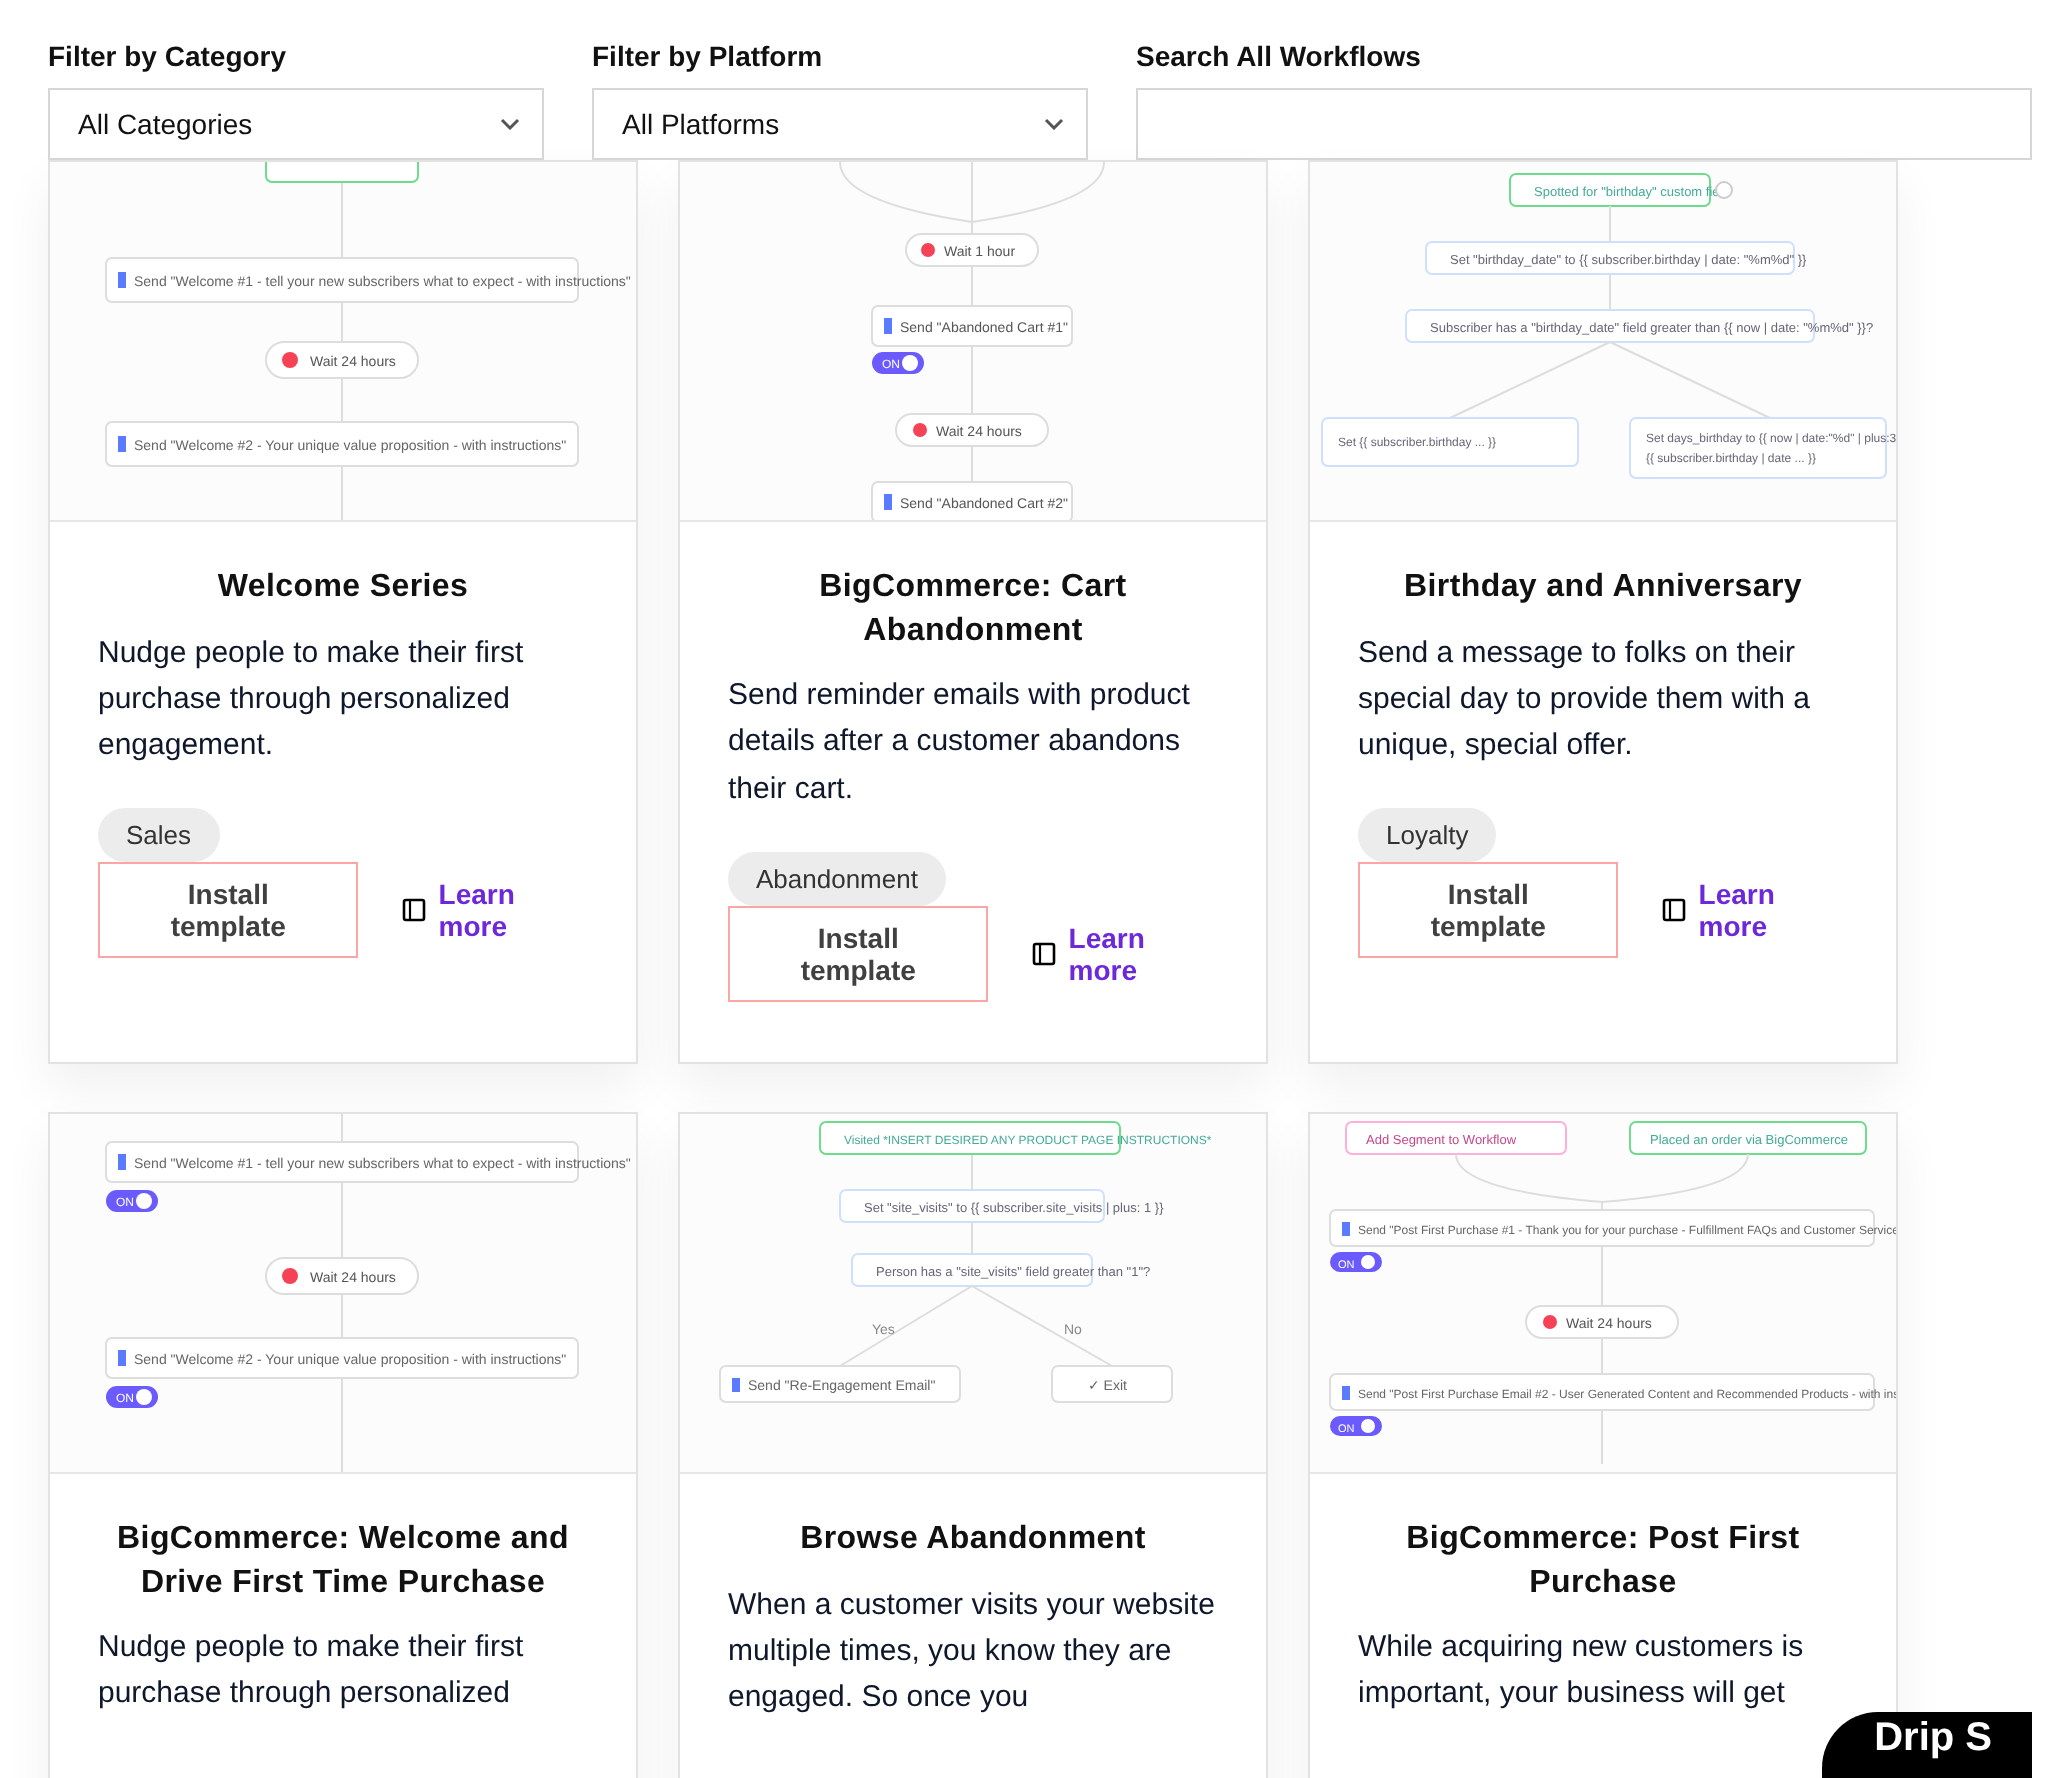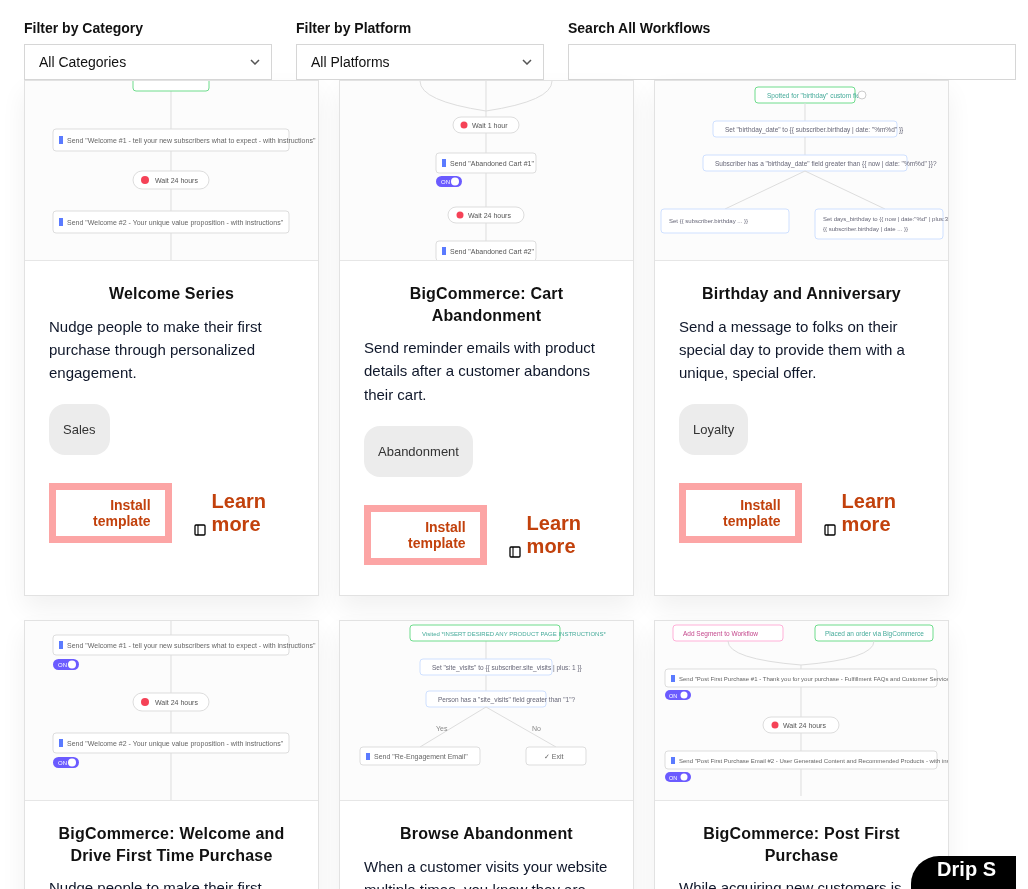--- a/index.html
+++ b/index.html
@@ -89,47 +89,45 @@
     font-size: 15px;
     color: #0f172a;
     line-height: 1.55;
     margin-bottom: 20px;
   }
   .tag {
     display: inline-block;
     background: #ececec;
     color: #333;
     font-size: 13px;
-    padding: 18px 14px;
+    padding: 6px 14px;
     border-radius: 16px;
-    margin-bottom: 28px;
     align-self: flex-start;
   }
   .actions {
     display: flex;
     align-items: center;
     gap: 22px;
   }
   .install-btn {
-    border: 7px solid #fca5a5;
+    border: 1px solid #fca5a5;
     background: #fff;
     padding: 7px 14px;
     font-size: 14px;
     font-weight: 600;
-    color: #c2410c;
+    color: #404040;
     cursor: pointer;
-    text-align: right;
   }
   .learn-link {
     display: flex;
-    align-items: flex-end;
+    align-items: center;
     gap: 6px;
-    font-size: 20px;
+    font-size: 14px;
     font-weight: 600;
-    color: #c2410c;
+    color: #6d28d9;
     cursor: pointer;
   }
   .learn-icon svg { display:block; }
   .bubble {
     position: fixed;
     right: 12px;
     bottom: 0;
     background: #000;
     color: #fff;
     font-size: 20px;

